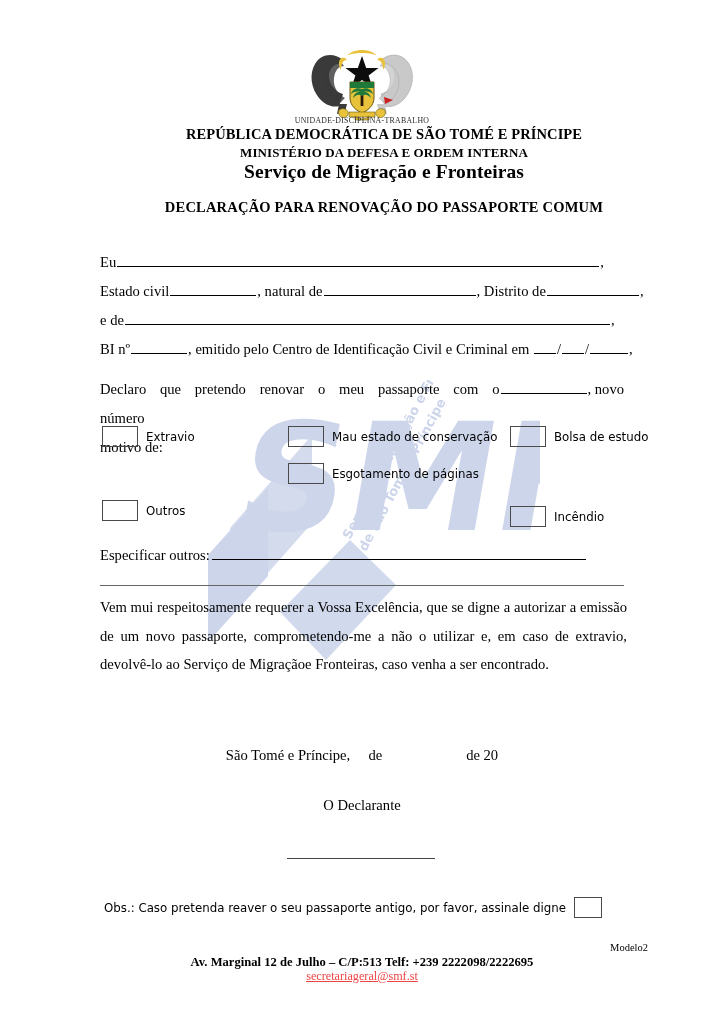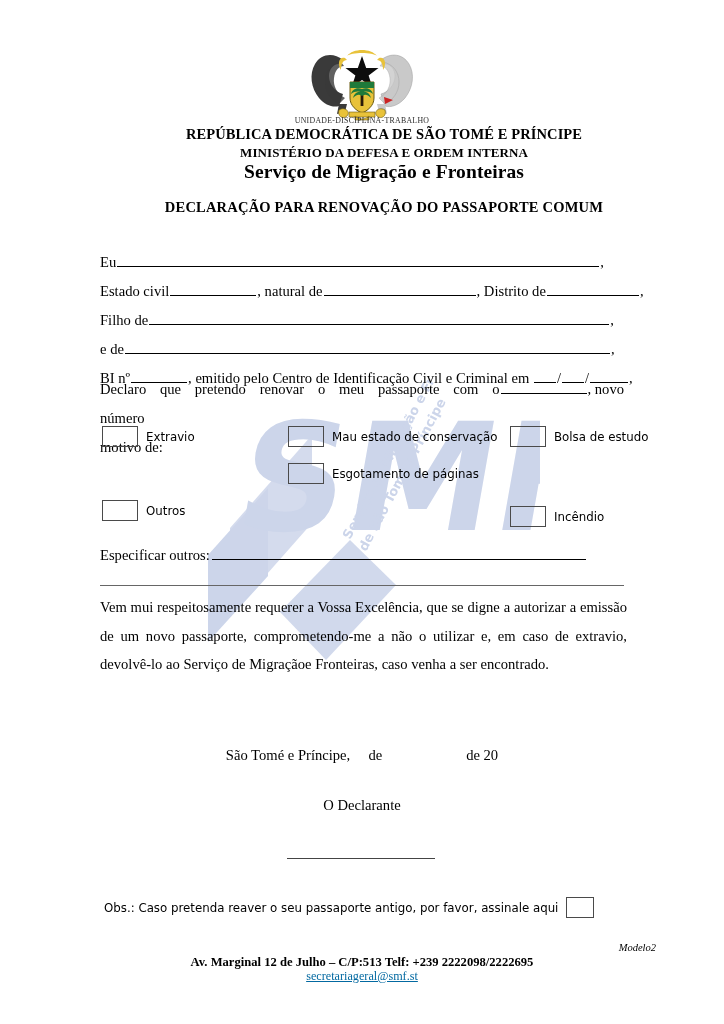--- a/index.html
+++ b/index.html
@@ -213,43 +213,42 @@
     width: 28px;
     height: 21px;
     border: 1px solid #4a4a4a;
     box-sizing: border-box;
     margin-left: 8px;
   }
 
   
   .modelo {
     position: absolute;
-    right: 68px;
+    right: 76px;
     top: 942px;
     font-size: 10.5px;
-    font-style: italic;
   }
   .foot-addr {
     position: absolute;
     left: 0; right: 0;
     top: 955px;
     text-align: center;
     font-size: 12.6px;
     font-weight: bold;
   }
   .foot-mail {
     position: absolute;
     left: 0; right: 0;
     top: 969px;
     text-align: center;
     font-size: 12.2px;
   }
   .foot-mail a,
   .foot-mail span.mail {
-    color: #0369a1;
+    color: #ef4444;
     text-decoration: underline;
   }
 </style>
 </head>
 <body>
 
 <div class="page">
 
   <div class="watermark">
     <svg width="340" height="340" viewBox="0 0 340 340" aria-hidden="true">
@@ -322,23 +321,20 @@
     <div class="form">
 
       <div class="row">
         <span>Eu</span><span class="fill f-eu"></span><span>,</span>
       </div>
 
       <div class="row">
         <span>Estado civil</span><span class="fill f-ec"></span><span>, natural de</span><span class="fill f-nat"></span><span>, Distrito de</span><span class="fill f-dist"></span><span>,</span>
       </div>
 
-      <div class="row">
-        <span>Filho de</span><span class="fill f-filho"></span><span>,</span>
-      </div>
 
       <div class="row">
         <span>e de</span><span class="fill f-ede"></span><span>,</span>
       </div>
 
       <div class="row">
         <span>BI nº</span><span class="fill f-bi"></span><span>, emitido pelo Centro de Identificação Civil e Criminal em</span>
         <span class="fill f-d"></span><span>/</span><span class="fill f-m"></span><span>/</span><span class="fill f-y"></span><span>,</span>
       </div>
     </div>
@@ -392,21 +388,21 @@
     </div>
     <div class="rule2"></div>
 
     <div class="para">Vem mui respeitosamente requerer a Vossa Excelência, que se digne a autorizar a emissão de um novo passaporte, comprometendo-me a não o utilizar e, em caso de extravio, devolvê-lo ao Serviço de Migraçãoe Fronteiras, caso venha a ser encontrado.</div>
 
     <div class="place">São Tomé e Príncipe,     de                       de 20</div>
     <div class="declarante">O Declarante</div>
     <div class="sigline"></div>
 
     <div class="obs">
-      <span class="obs-text">Obs.: Caso pretenda reaver o seu passaporte antigo, por favor, assinale aqui</span>
+      <span class="obs-text">Obs.: Caso pretenda reaver o seu passaporte antigo, por favor, assinale digne</span>
       <span class="obs-box"></span>
     </div>
 
     <div class="modelo">Modelo2</div>
     <div class="foot-addr">Av. Marginal 12 de Julho – C/P:513 Telf: +239 2222098/2222695</div>
     <div class="foot-mail">
       <span class="mail">secretariageral@smf.st</span>
     </div>
 
   </div>

